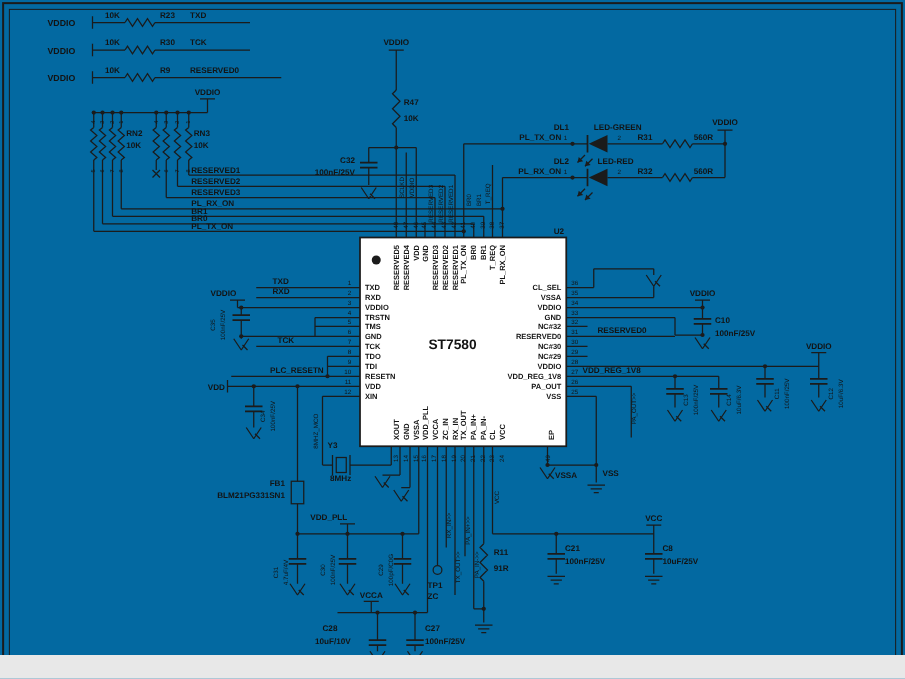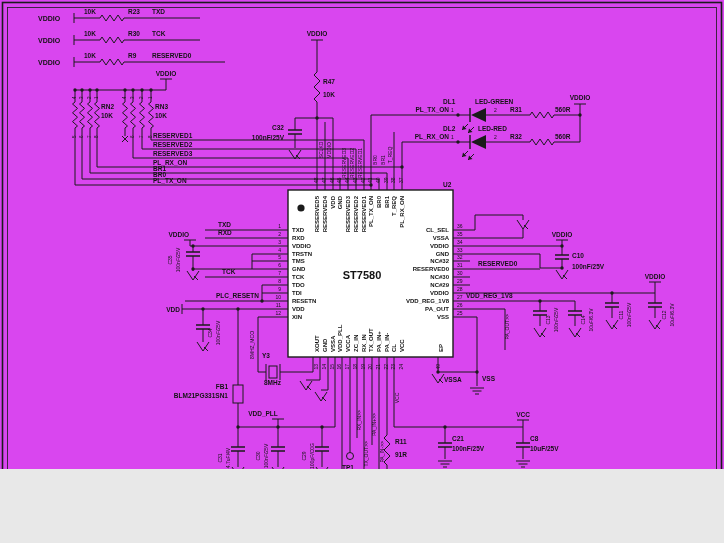--- a/index.html
+++ b/index.html
@@ -1,16 +1,16 @@
 <!DOCTYPE html>
 <html><head>
 <meta charset="utf-8">
 <style>
   html,body{margin:0;padding:0;background:#e8e8e8;}
-  #stage{width:724px;height:469px;background:#d946ef;position:relative;margin:0 auto;
+  #stage{width:724px;height:524px;background:#0369a1;position:relative;margin:0 auto;
          font-family:"Liberation Sans", sans-serif;}
   svg{display:block;}
   .w{stroke:#1b1b1b;stroke-width:1;fill:none;}
   .w2{stroke:#1b1b1b;stroke-width:1.4;fill:none;}
   .fill{fill:#1b1b1b;stroke:none;}
   text{fill:#131313;stroke:none;font-family:"Liberation Sans", sans-serif;font-weight:bold;}
   .t7{font-size:7px;}
   .t6{font-size:6.5px;}
   .tp{font-size:6px;}
   .t5{font-size:5px;font-weight:normal;}

